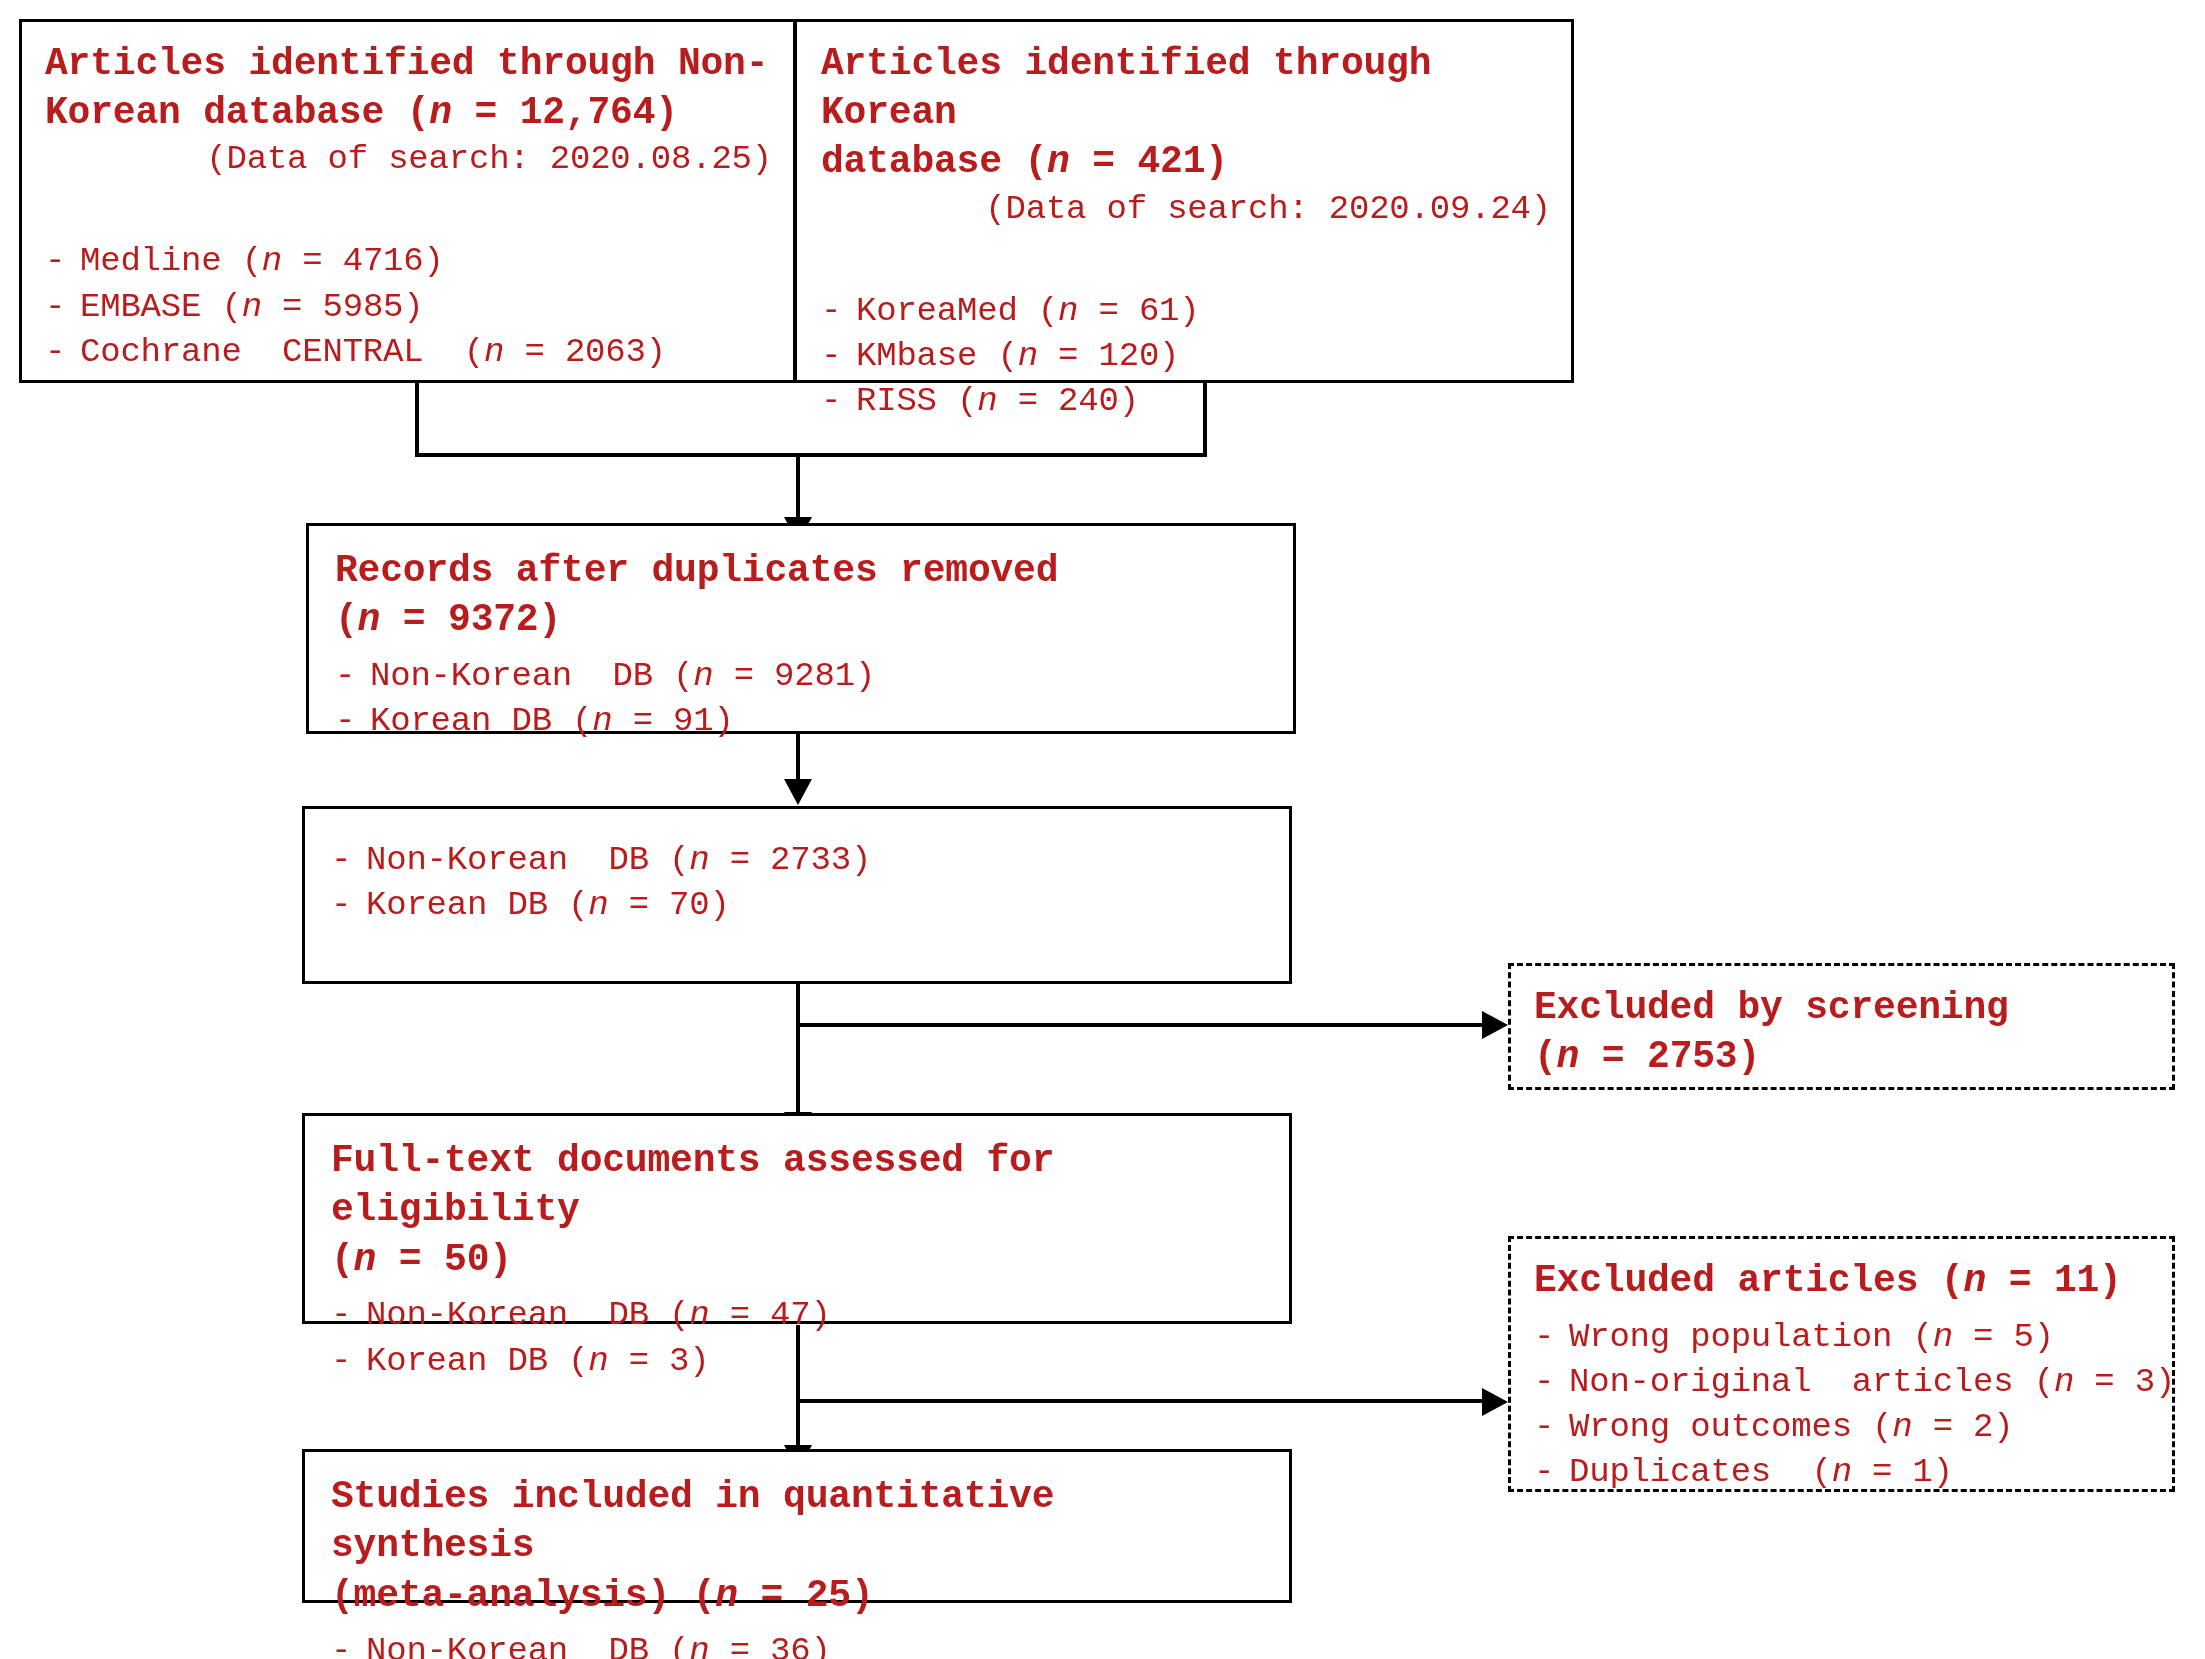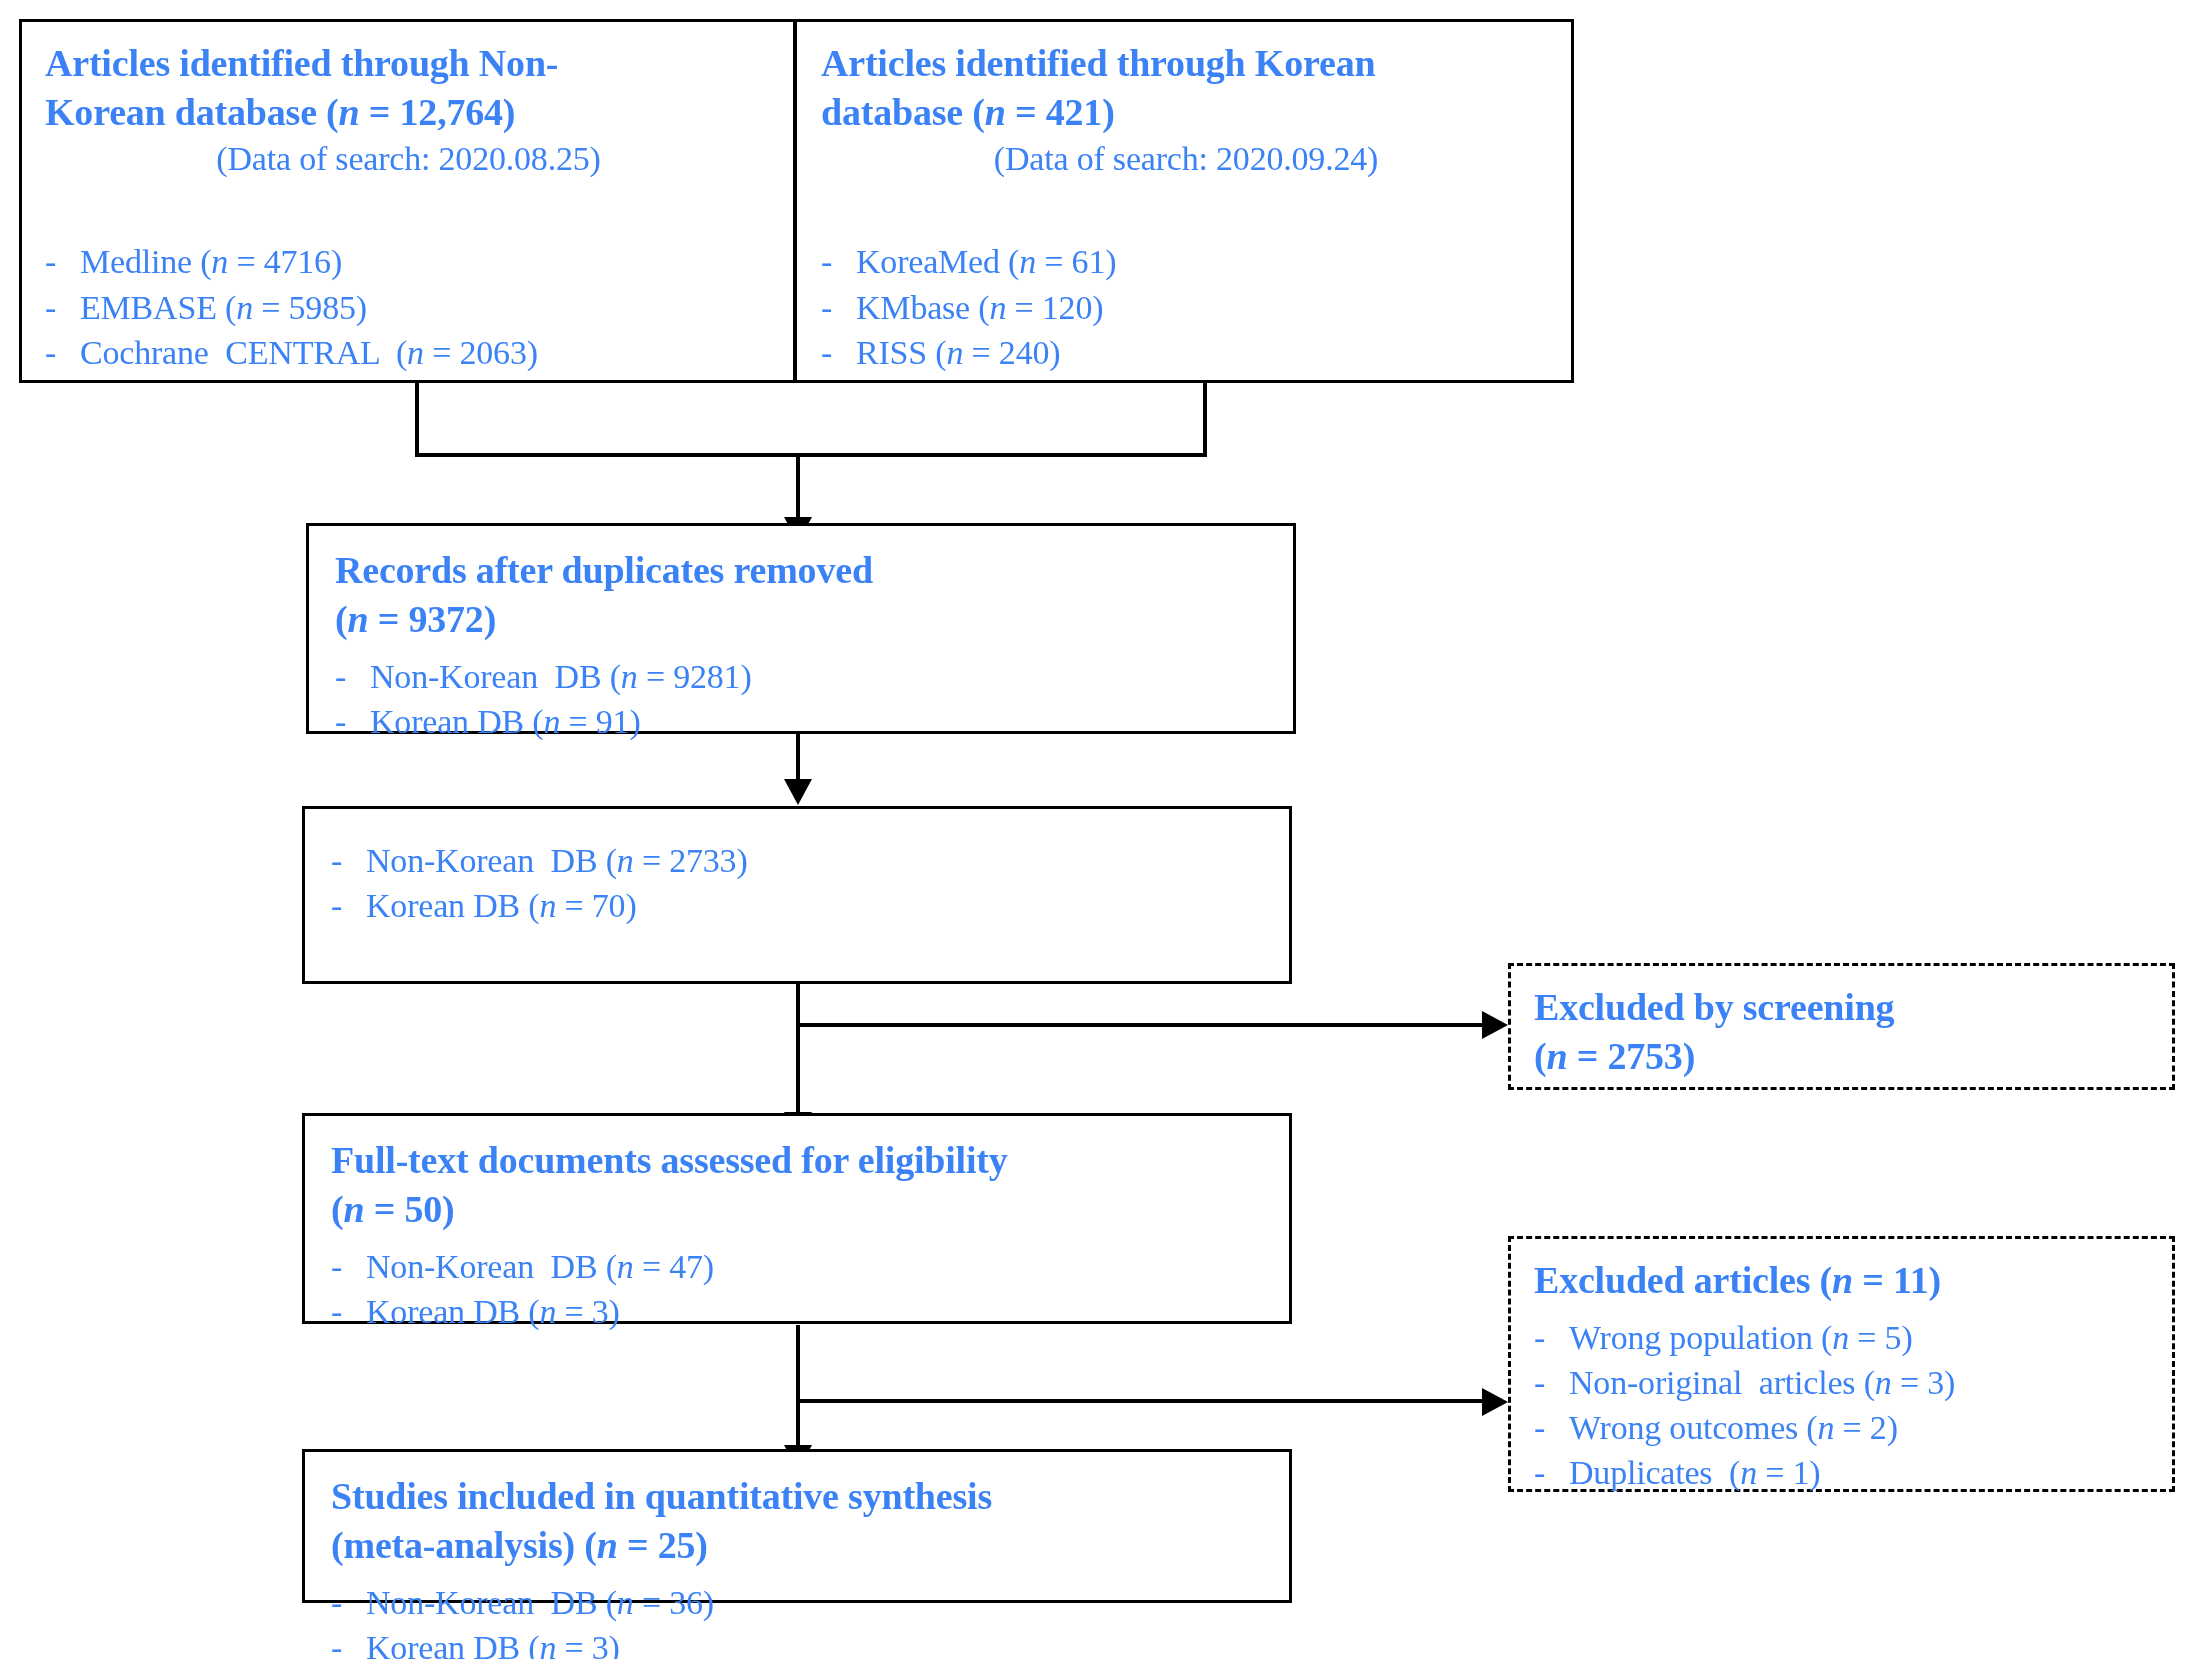--- a/index.html
+++ b/index.html
@@ -5,22 +5,22 @@
   html, body {
     margin: 0;
     padding: 0;
     background: #ffffff;
   }
   #canvas {
     position: relative;
     width: 2205px;
     height: 1659px;
     background: #ffffff;
-    font-family: Liberation Serif, serif;
-    color: #3b82f6;
+    font-family: Liberation Mono, monospace;
+    color: #b91c1c;
     overflow: hidden;
   }
 
   
   .box {
     position: absolute;
     box-sizing: border-box;
     border: 3.8px solid #000000;
     background: #ffffff;
   }
@@ -36,21 +36,21 @@
     font-size: 38px;
     font-weight: bold;
     line-height: 1.30;
     letter-spacing: -0.2px;
     white-space: pre-wrap;
   }
   .sub {
     font-size: 34px;
     font-weight: normal;
     line-height: 1.30;
-    text-align: center;
+    text-align: right;
     letter-spacing: -0.2px;
     white-space: pre-wrap;
   }
   ul.bullets {
     list-style: none;
     margin: 0;
     padding: 0;
   }
   ul.bullets li {
     font-size: 34px;

